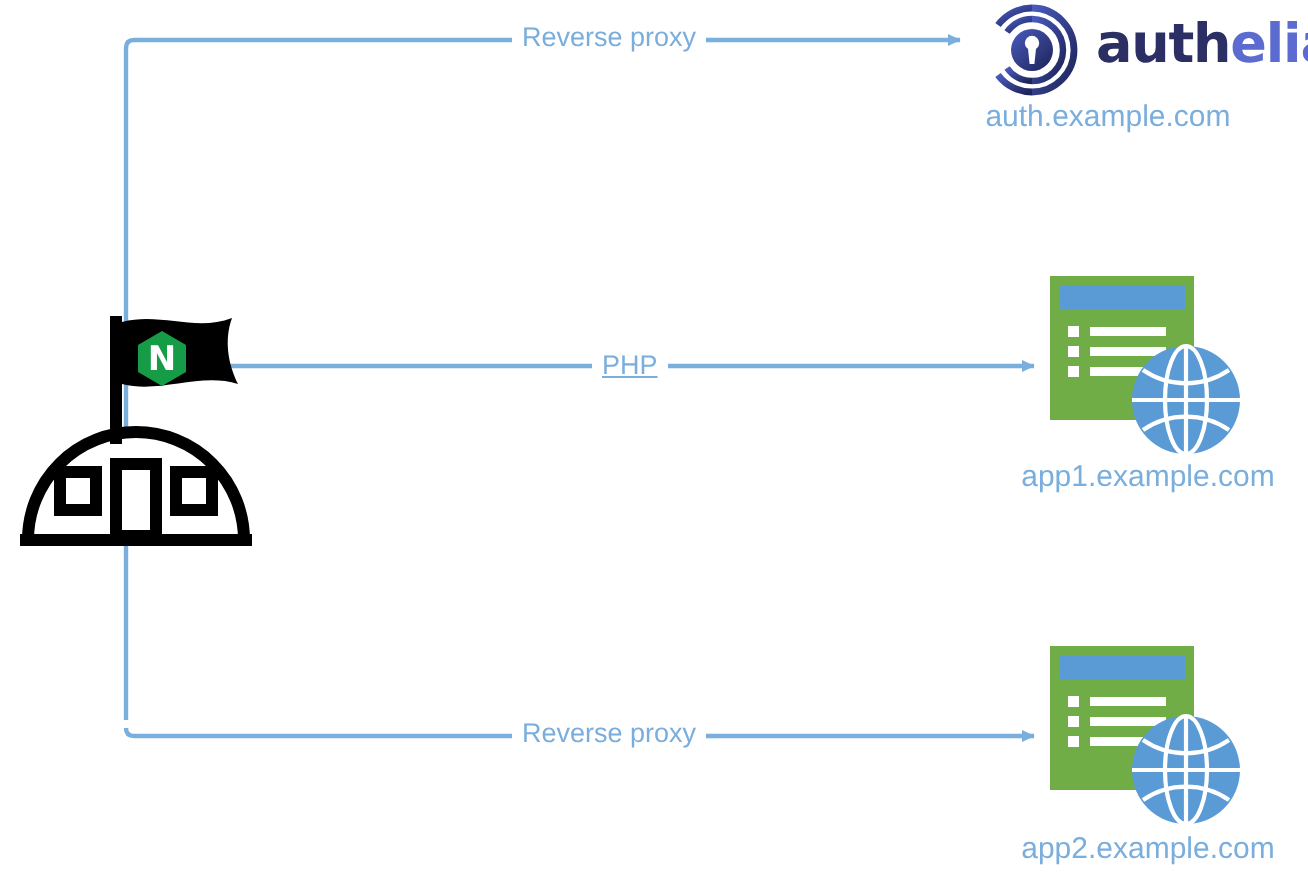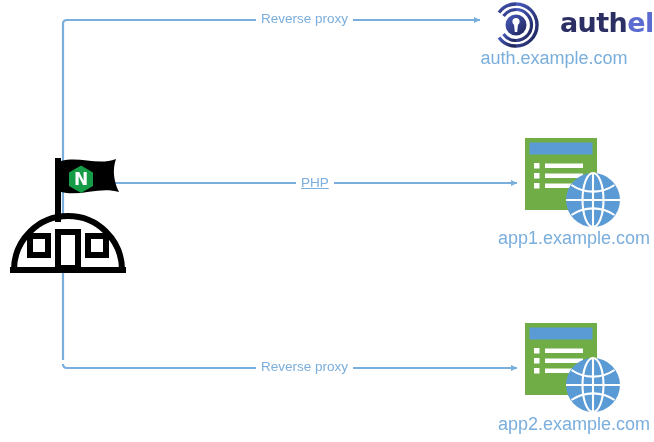--- a/index.html
+++ b/index.html
@@ -30,36 +30,36 @@
     font-size: 13.5px;
     font-family: "Liberation Sans", sans-serif;
     background: #ffffff;
     padding: 0 5px;
     white-space: nowrap;
     line-height: 16px;
   }
   .node-caption {
     position: absolute;
     color: #7aaedc;
-    font-size: 18px;
+    font-size: 15px;
     font-family: "Liberation Sans", sans-serif;
     white-space: nowrap;
     text-align: center;
     line-height: 17px;
   }
   .wordmark {
     position: absolute;
     font-family: "DejaVu Sans", sans-serif;
     font-size: 27px;
     font-weight: bold;
     letter-spacing: -0.6px;
     white-space: nowrap;
     line-height: 30px;
   }
-  .wm-dark { color: #2b2f63; margin-left: 12px; }
+  .wm-dark { color: #2b2f63; }
   .wm-light { color: #5b6bd0; }
   .icon-box { position: absolute; }
 </style>
 </head>
 <body>
 
 <div id="canvas">
 
   <svg class="layer" viewBox="0 0 654 442" width="654" height="442">
     <defs>

